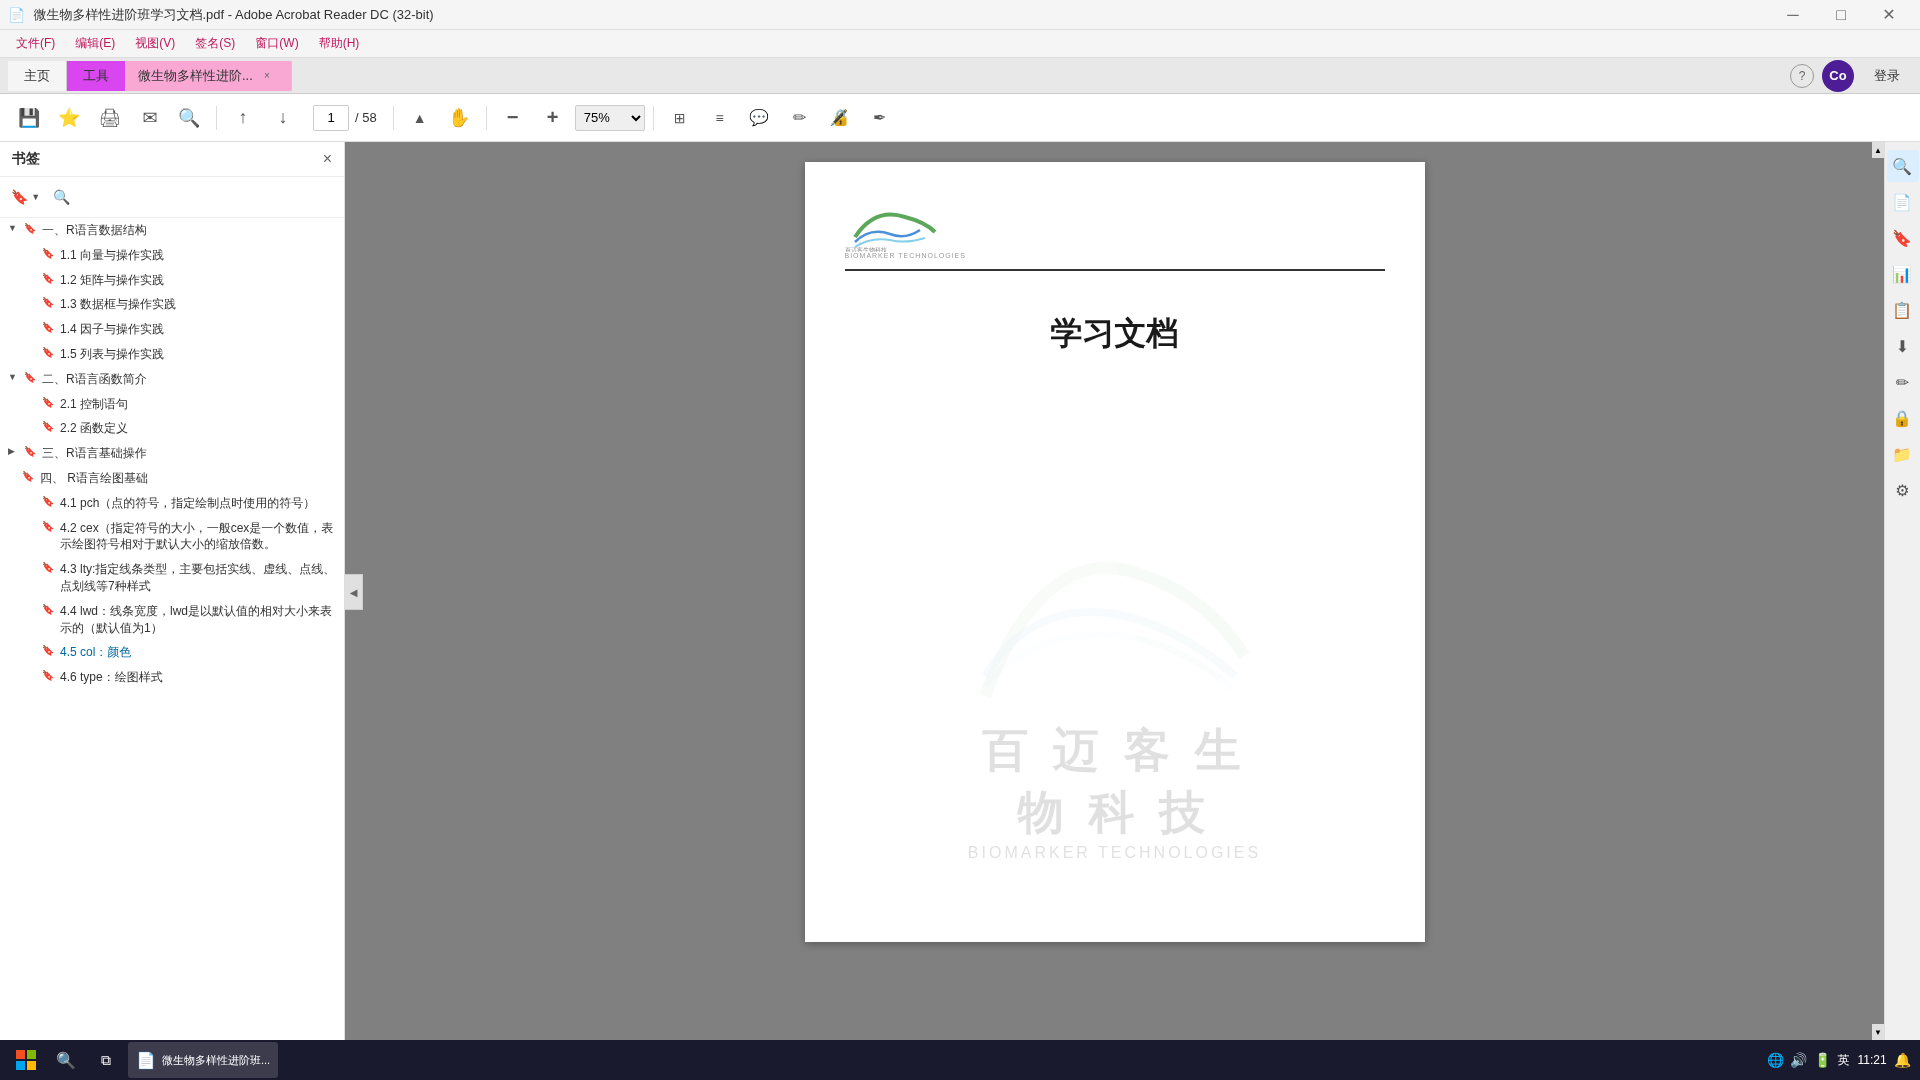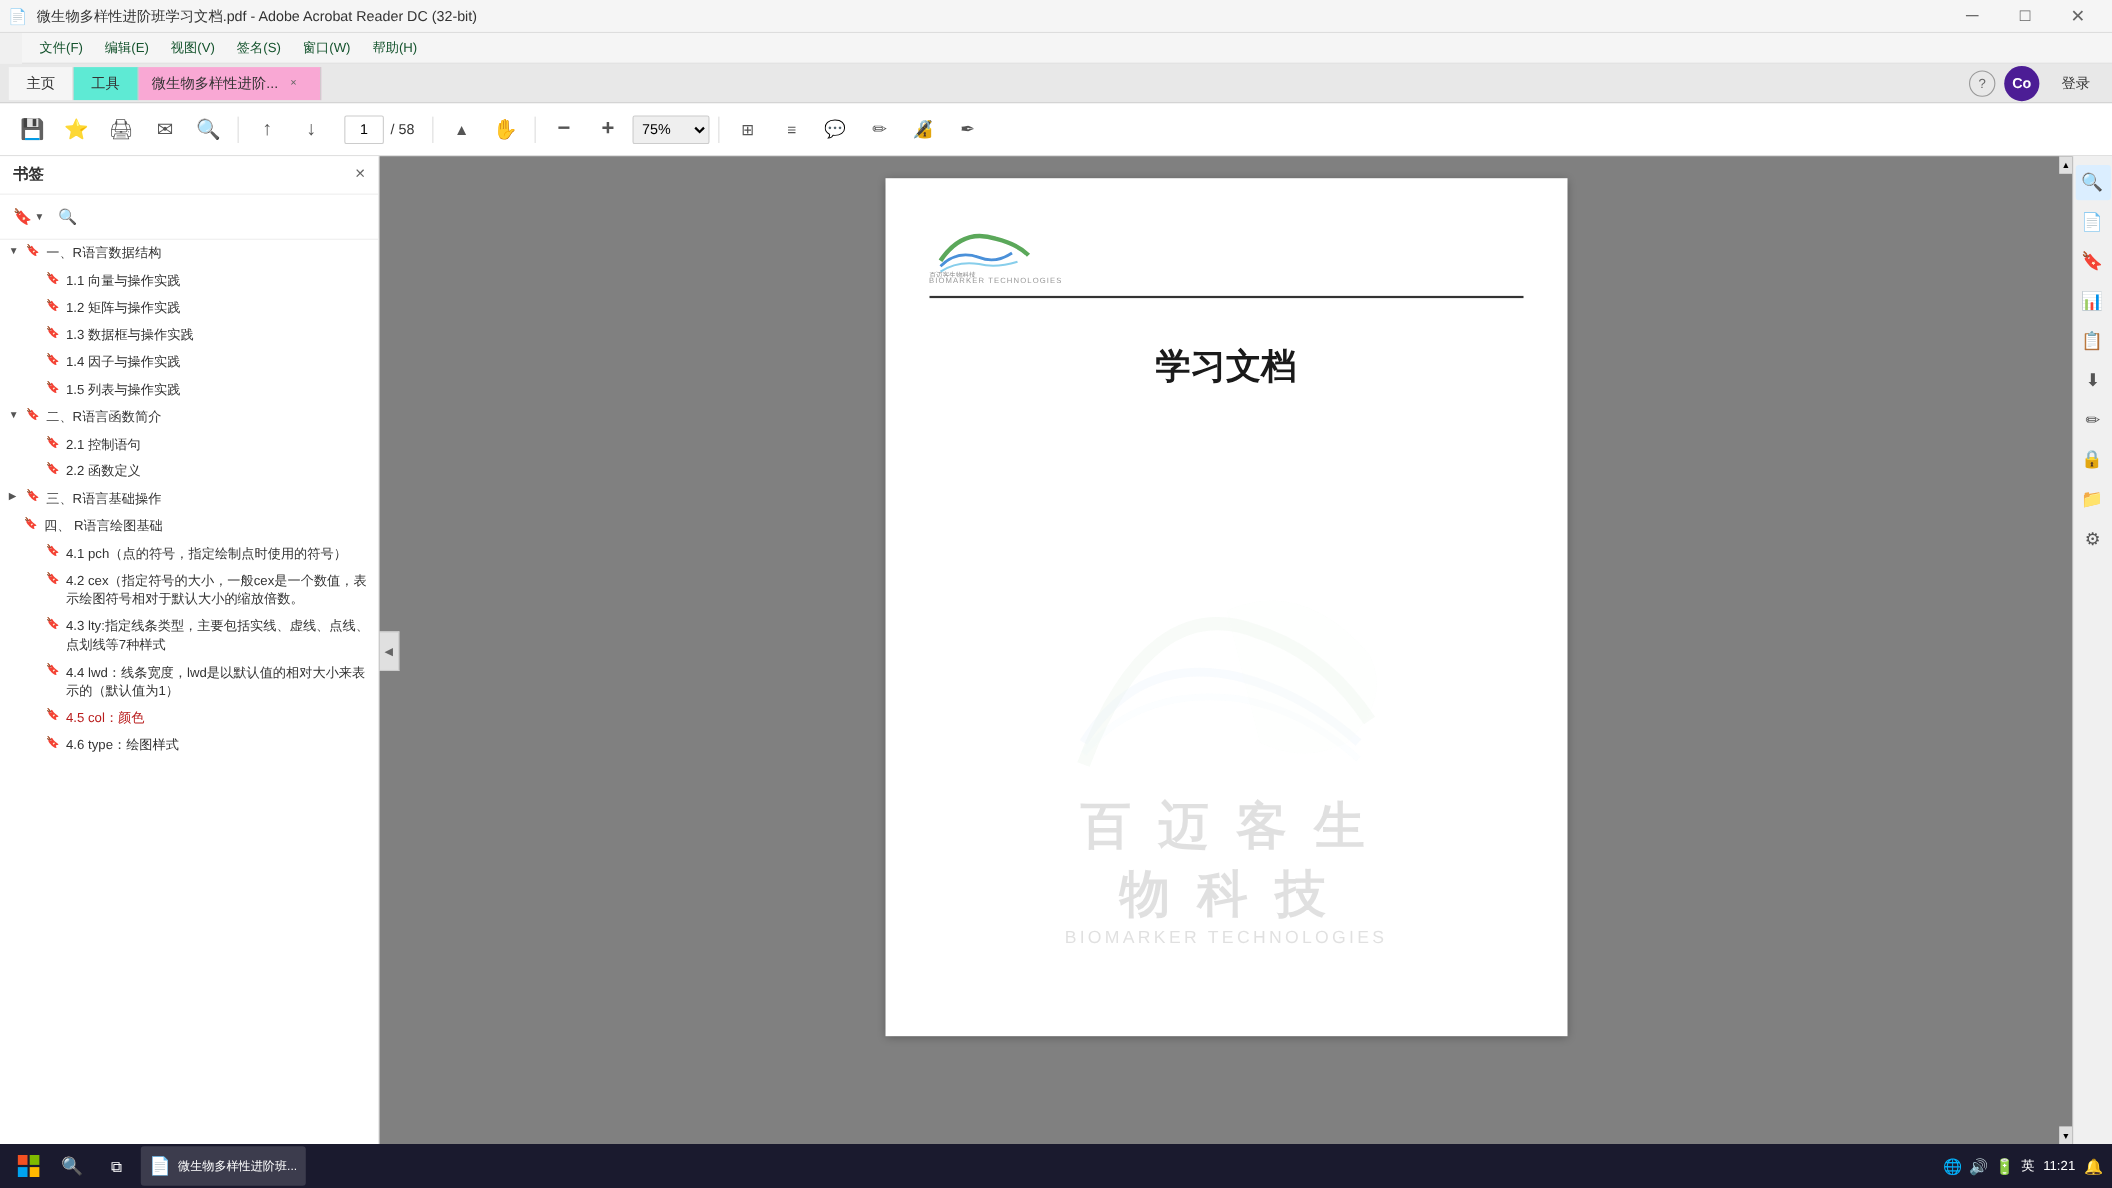--- a/index.html
+++ b/index.html
@@ -28,22 +28,21 @@
     
     .menu-bar {
       height: 28px;
       background: #f5f5f5;
       display: flex;
       align-items: center;
       padding: 0 8px;
       gap: 4px;
       border-bottom: 1px solid #ddd;
       font-size: 12px;
-      color: #14532d;
-      margin-left: 20px;
+      color: #be185d;
     }
     .menu-item {
       padding: 2px 8px;
       cursor: pointer;
       border-radius: 2px;
     }
 
     
     .tab-bar {
       height: 36px;
@@ -57,21 +56,21 @@
     .tab-home {
       padding: 6px 16px;
       background: #f5f5f5;
       border-right: 1px solid #ccc;
       font-size: 13px;
       cursor: pointer;
       color: #333;
     }
     .tab-tools {
       padding: 6px 16px;
-      background: #5eead4;
+      background: #d946ef;
       border-right: 1px solid #ccc;
       font-size: 13px;
       cursor: pointer;
       color: #333;
     }
     .tab-document {
       padding: 6px 16px 6px 12px;
       background: #f9a8d4;
       border-right: 1px solid #ccc;
       font-size: 13px;
@@ -552,21 +551,21 @@
             <span style="font-size:12px;color:#333;line-height:1.4;">4.3  lty:指定线条类型，主要包括实线、虚线、点线、点划线等7种样式</span>
           </div>
           <div class="bookmark-item" style="padding-left: 28px;">
             <span style="min-width:14px;"></span>
             <span style="min-width:14px;font-size:10px;margin-right:4px;color:#777;">🔖</span>
             <span style="font-size:12px;color:#333;line-height:1.4;">4.4  lwd：线条宽度，lwd是以默认值的相对大小来表示的（默认值为1）</span>
           </div>
           <div class="bookmark-item" style="padding-left: 28px;">
             <span style="min-width:14px;"></span>
             <span style="min-width:14px;font-size:10px;margin-right:4px;color:#777;">🔖</span>
-            <span style="font-size:12px;color:#b91c1c;line-height:1.4;">4.5  col：颜色</span>
+            <span style="font-size:12px;color:#0369a1;line-height:1.4;">4.5  col：颜色</span>
           </div>
           <div class="bookmark-item" style="padding-left: 28px;">
             <span style="min-width:14px;"></span>
             <span style="min-width:14px;font-size:10px;margin-right:4px;color:#777;">🔖</span>
             <span style="font-size:12px;color:#333;line-height:1.4;">4.6  type：绘图样式</span>
           </div>
         </div>
     </div>
   </div>
 

